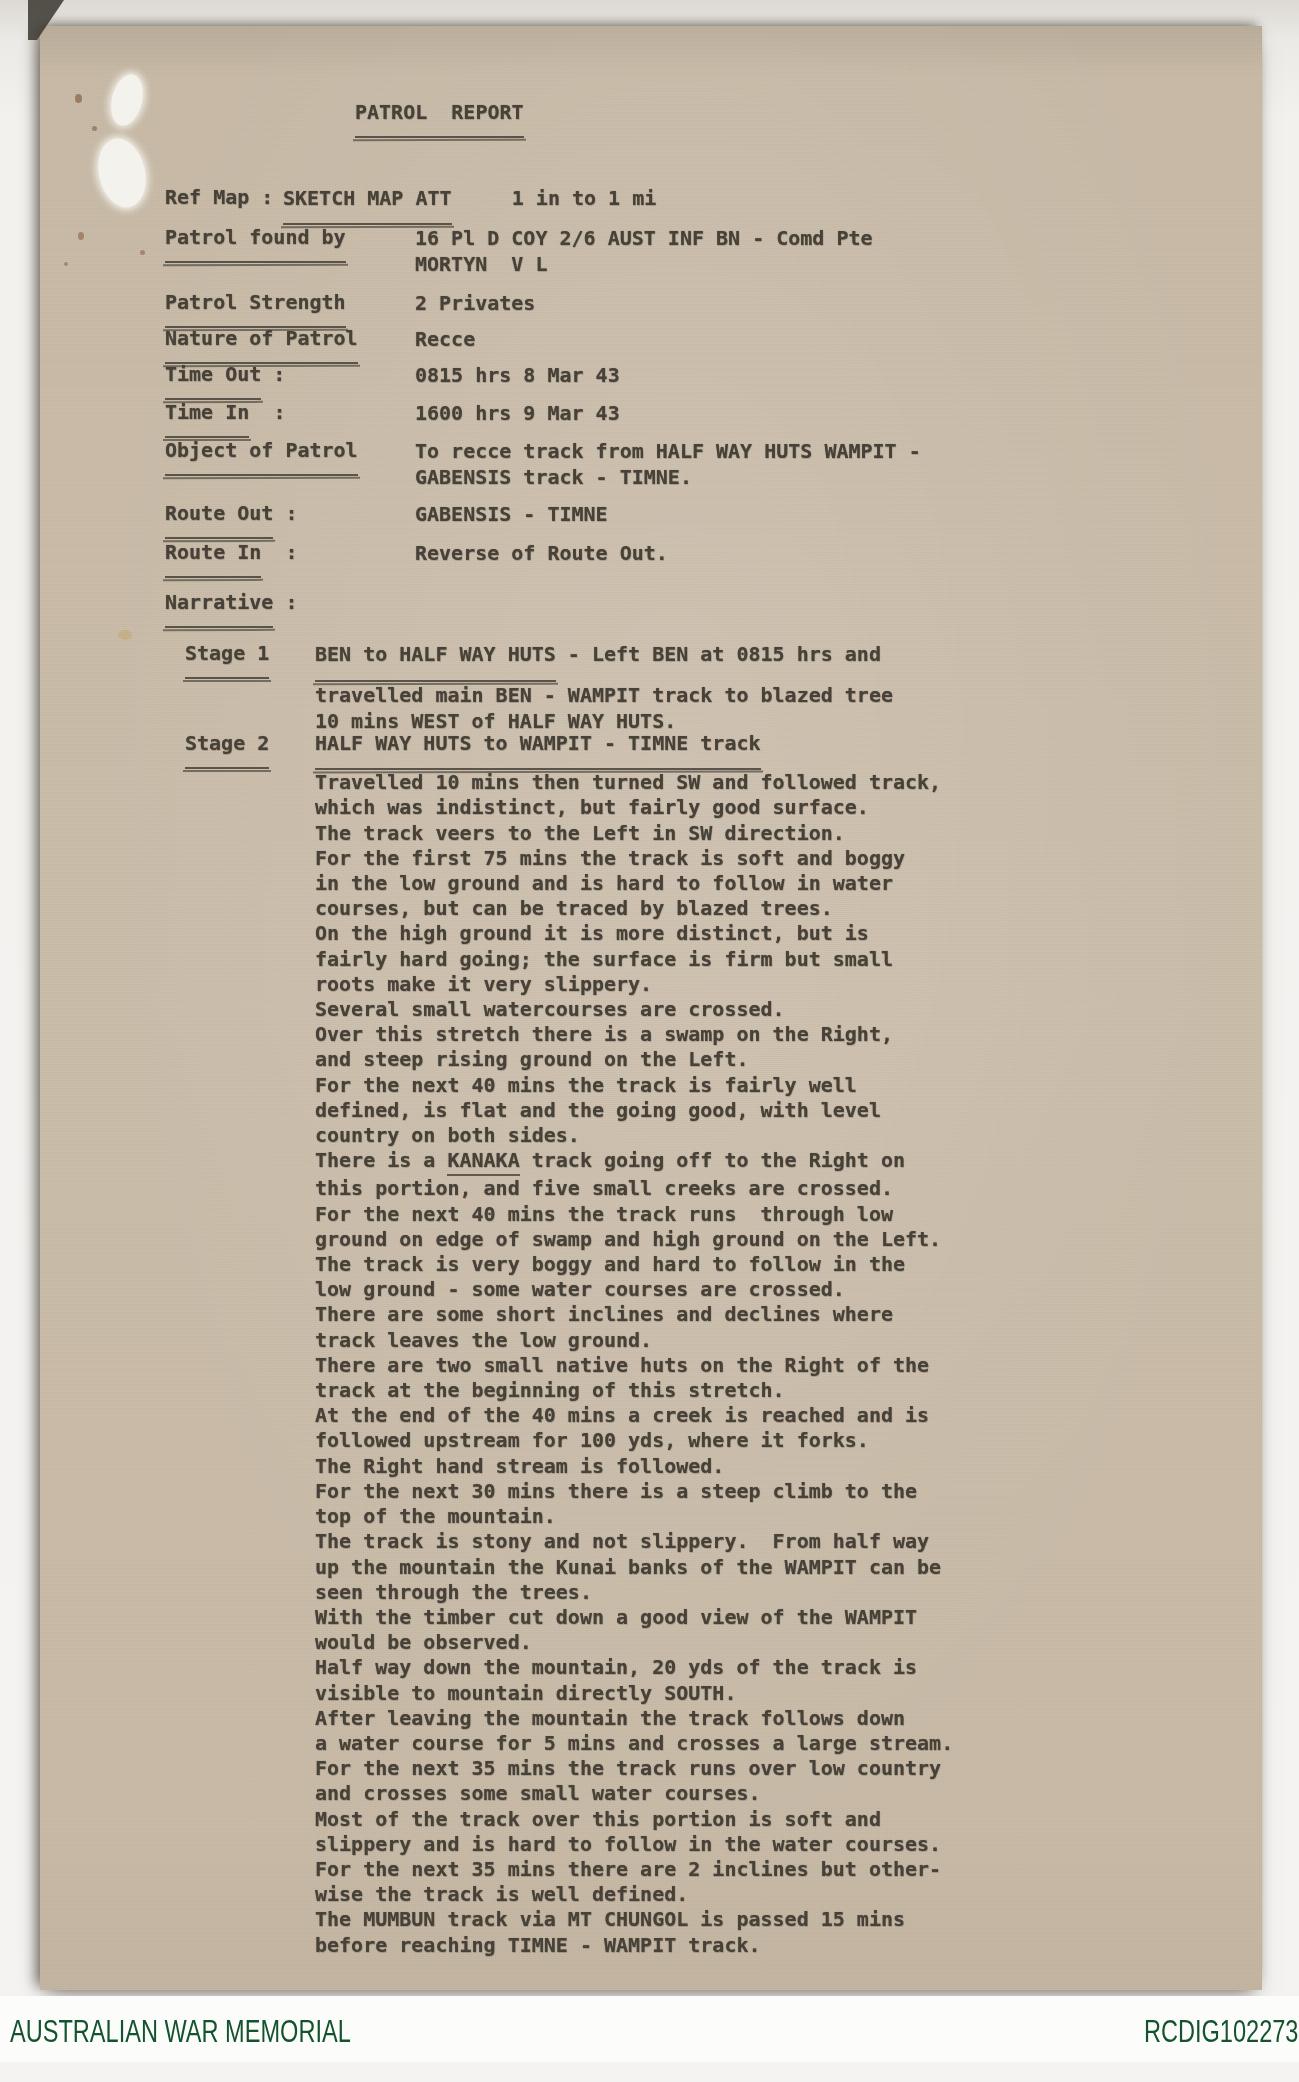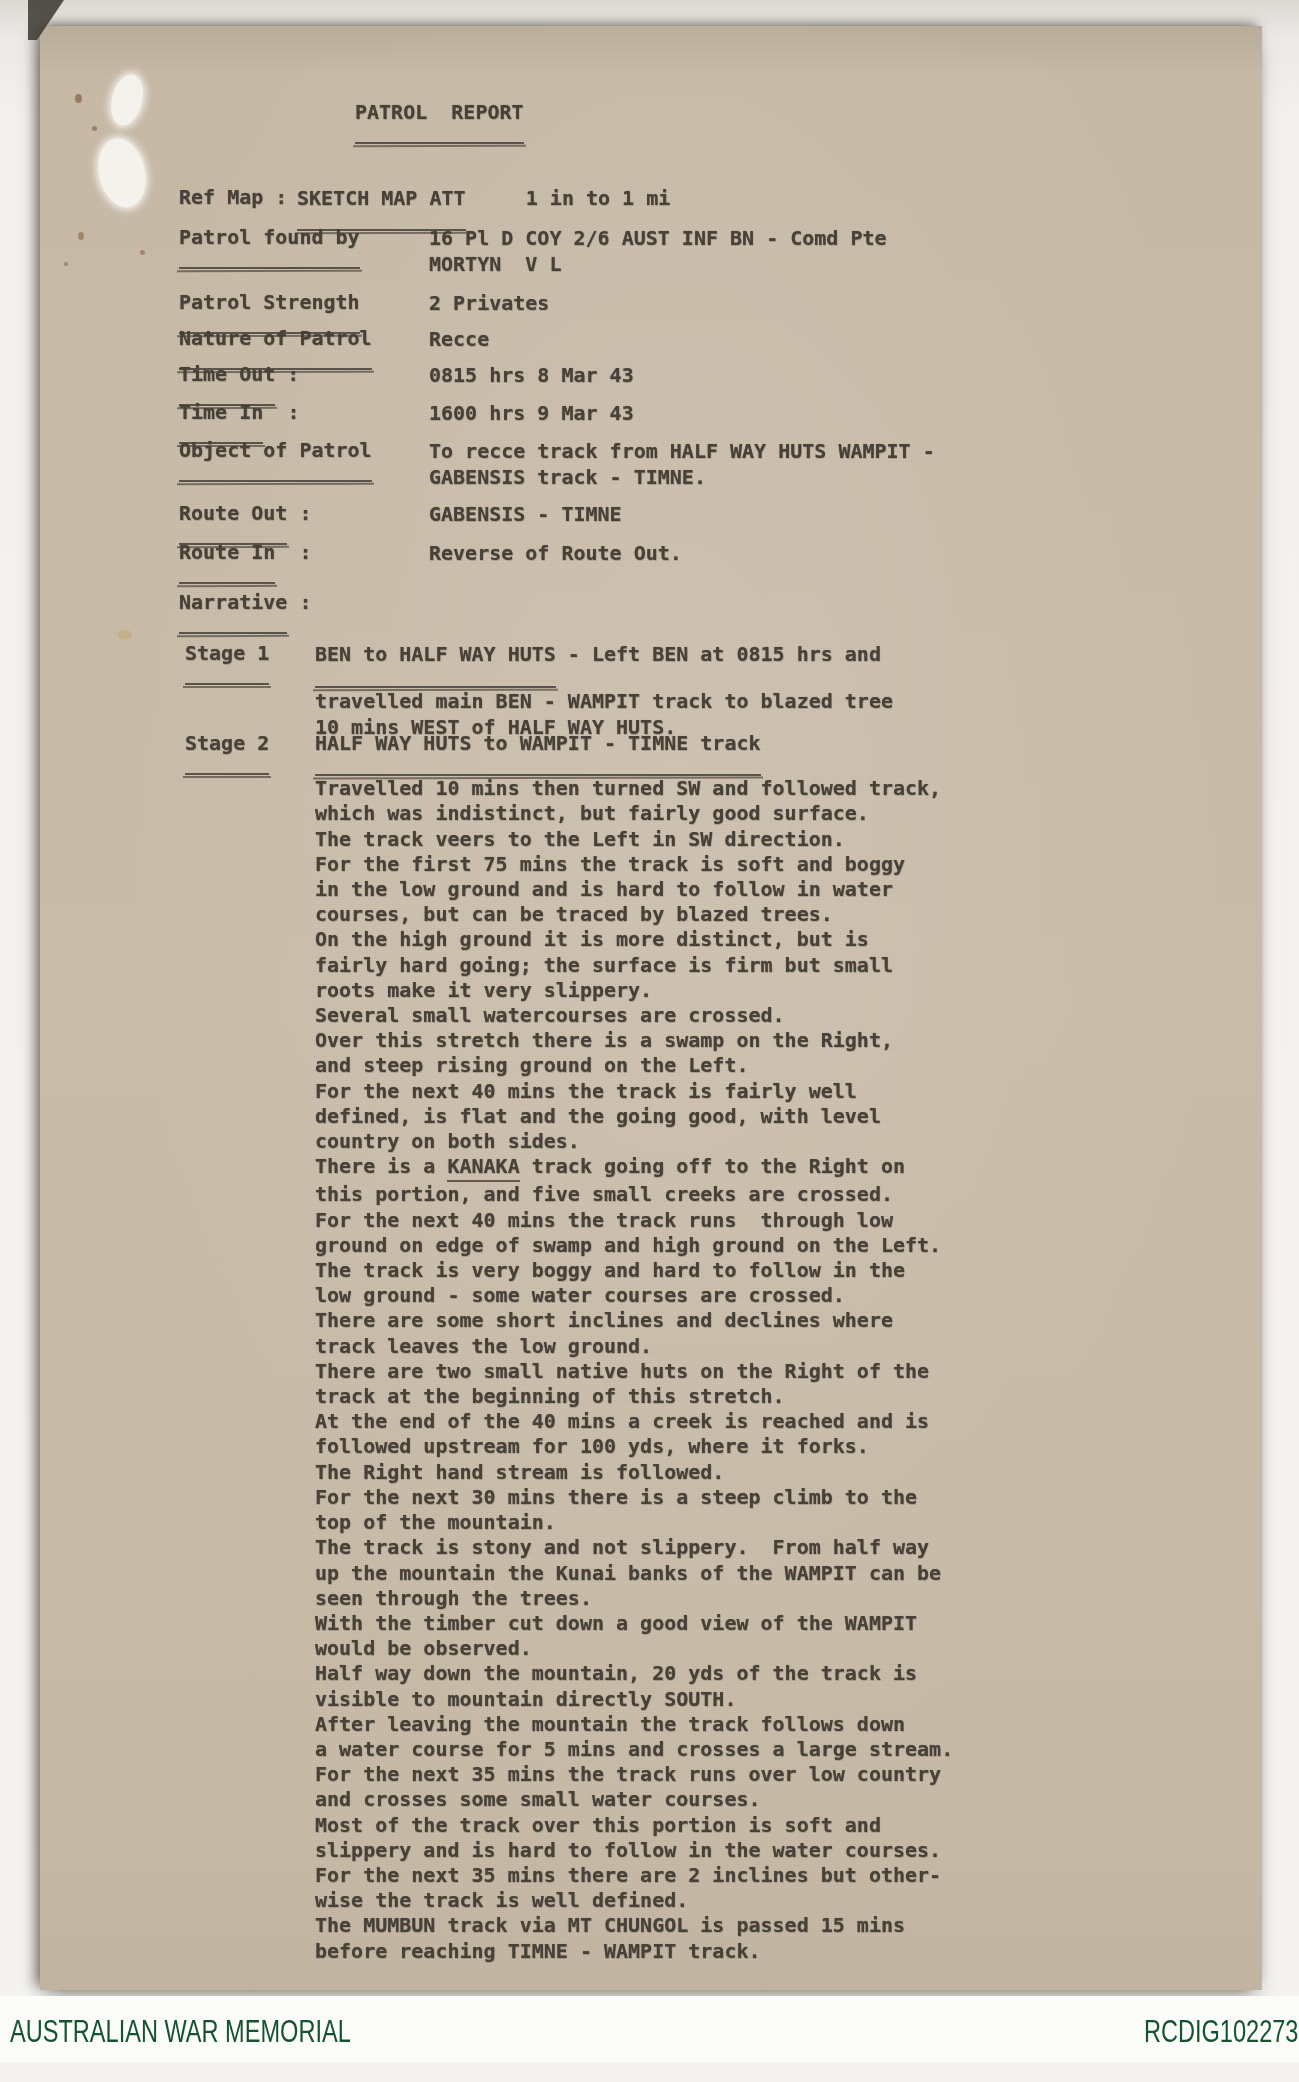--- a/index.html
+++ b/index.html
@@ -34,27 +34,27 @@
   .speck{position:absolute;border-radius:50%}
   .doc{
     position:absolute;inset:0;
     font-family:"DejaVu Sans Mono", monospace;
     font-size:20px;font-weight:700;color:#474138;
     text-shadow:0 0 1px rgba(71,65,56,.55), 0.5px 0.5px 0 rgba(71,65,56,.2);
     white-space:pre;
   }
   .title{position:absolute;left:355px;top:100px}
   .seg{display:inline-block}
-  .u2{position:relative;border-bottom:2px solid rgba(71,65,56,.85);padding-bottom:18px}
+  .u2{position:relative;border-bottom:2px solid rgba(71,65,56,.85);padding-bottom:12px}
   .u2::after{
     content:"";position:absolute;left:-2px;right:-2px;bottom:-5px;height:2px;
     background:rgba(71,65,56,.65);transform:skewY(-0.15deg);
   }
   .u1{border-bottom:2px solid rgba(71,65,56,.8);padding-bottom:1px}
-  .frow{position:absolute;left:179px}
+  .frow{position:absolute;left:165px}
   .fval{position:absolute;top:0}
   .fval .vline{height:26px;line-height:26px}
   .srow{position:absolute;left:185px}
   .slines{position:absolute;left:130px;top:0}
   .footer{
     position:absolute;left:0;top:1996px;width:1299px;height:66px;background:#fcfcfb;
     font-family:"Liberation Sans", sans-serif;color:#14532d;padding-left:23px;
   }
   .footer .l{
     position:absolute;left:10px;bottom:12px;font-size:31px;

